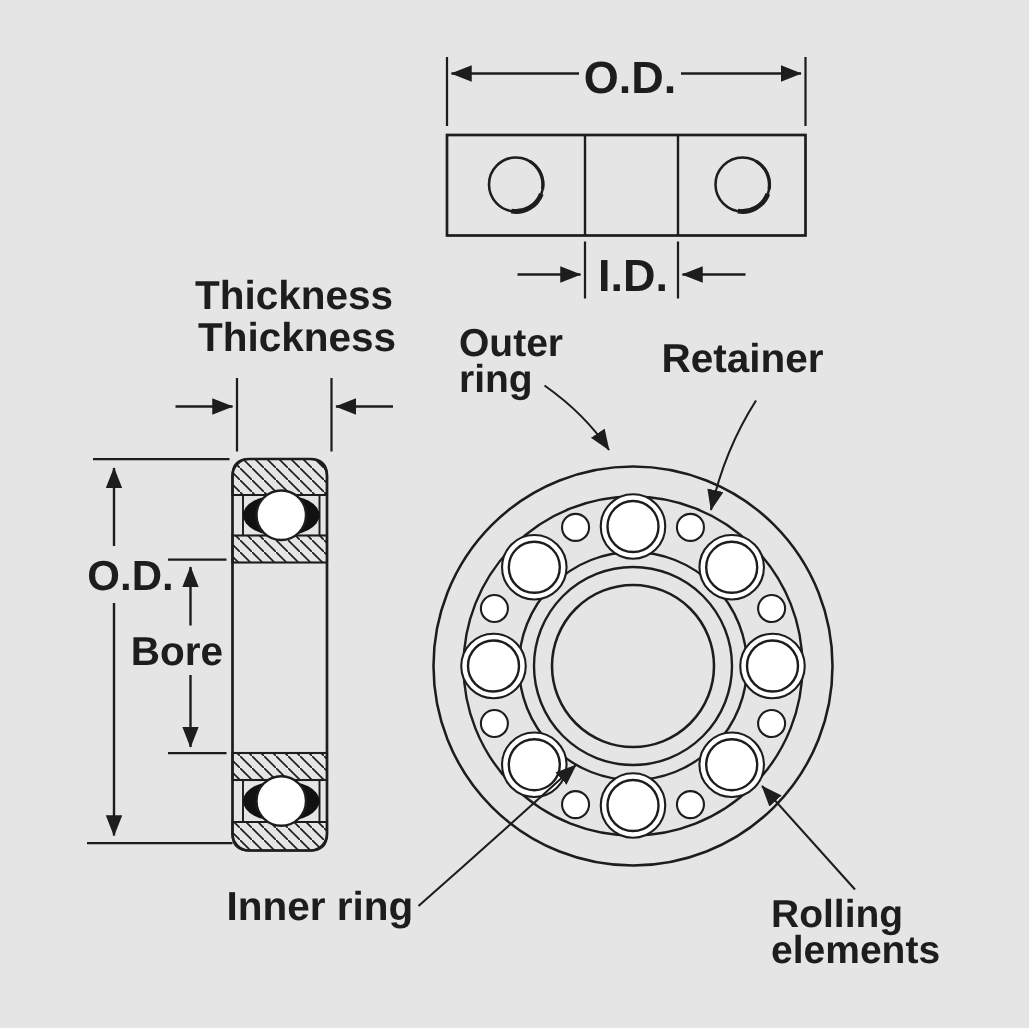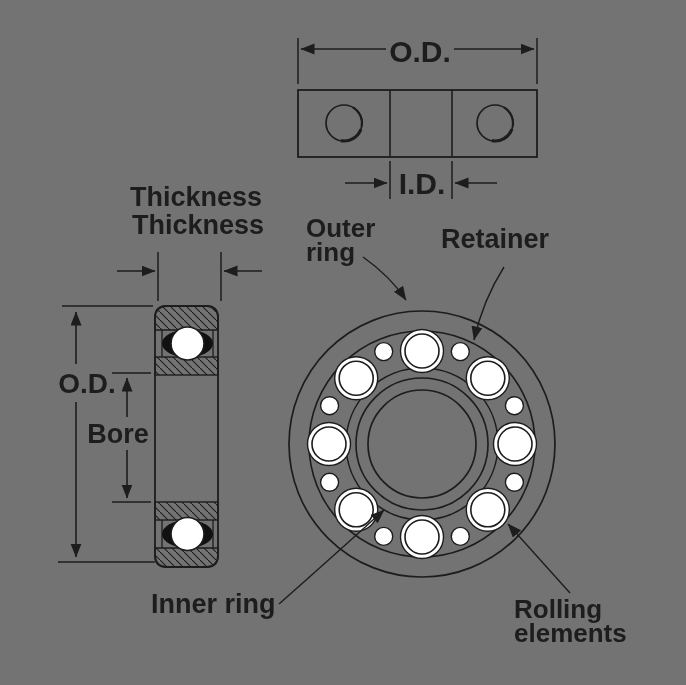--- a/index.html
+++ b/index.html
@@ -8,21 +8,21 @@
     background: #ffffff;
     width: 686px;
     height: 685px;
     overflow: hidden;
     font-family: "Liberation Sans", sans-serif;
   }
   #diagram-root {
     position: relative;
     width: 686px;
     height: 685px;
-    background: #737373;
+    background: #e5e5e5;
   }
   svg text {
     fill: #1d1d1d;
     font-family: "Liberation Sans", sans-serif;
     font-weight: bold;
   }
   .dim-label   { font-size: 28px; }
   .dim-label-lg{ font-size: 30px; }
   .part-label  { font-size: 26px; }
   .part-label-lg { font-size: 27px; }

